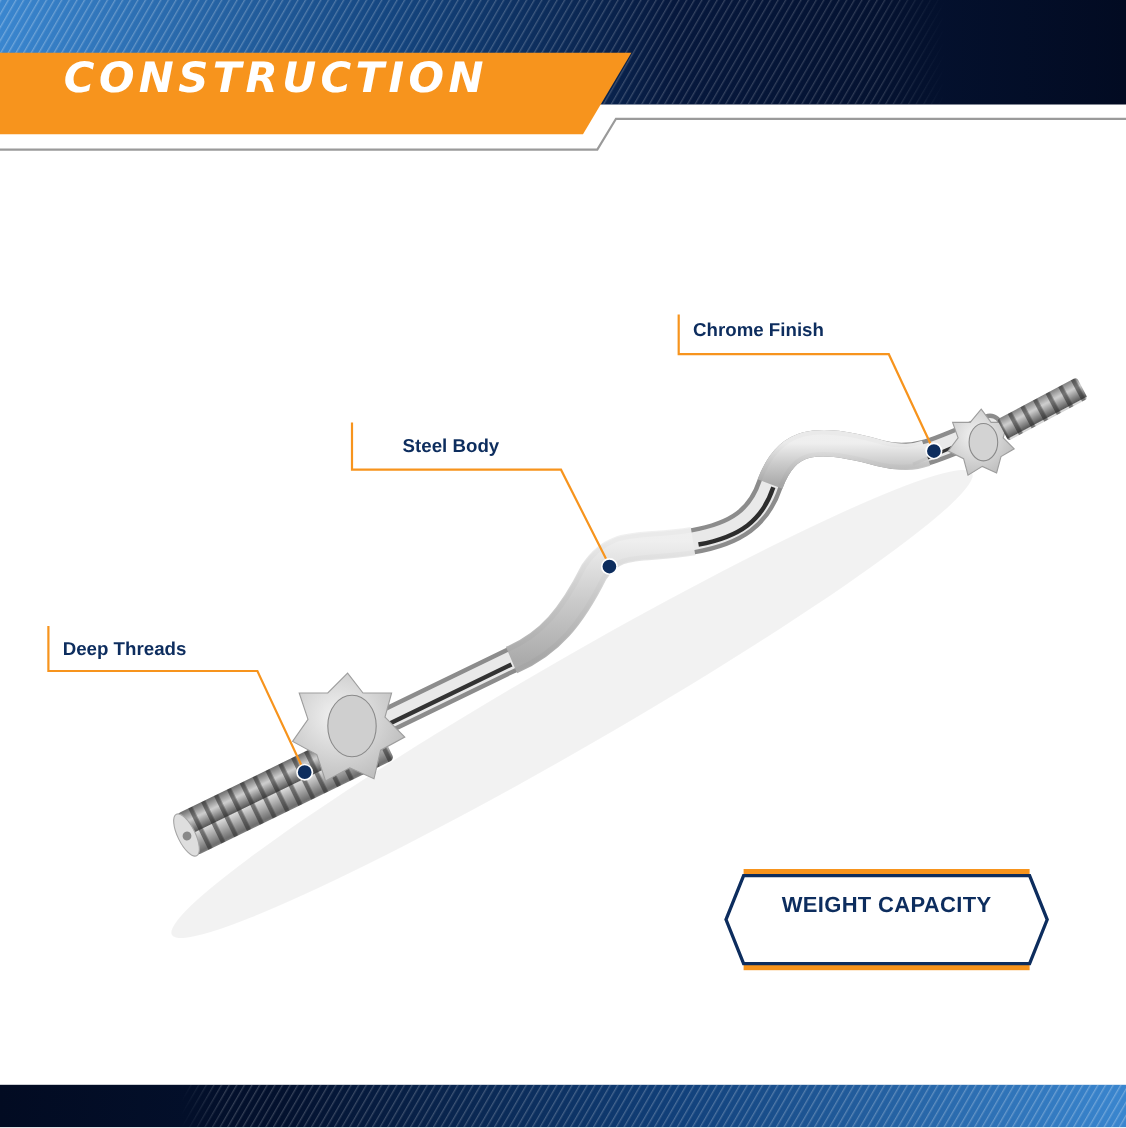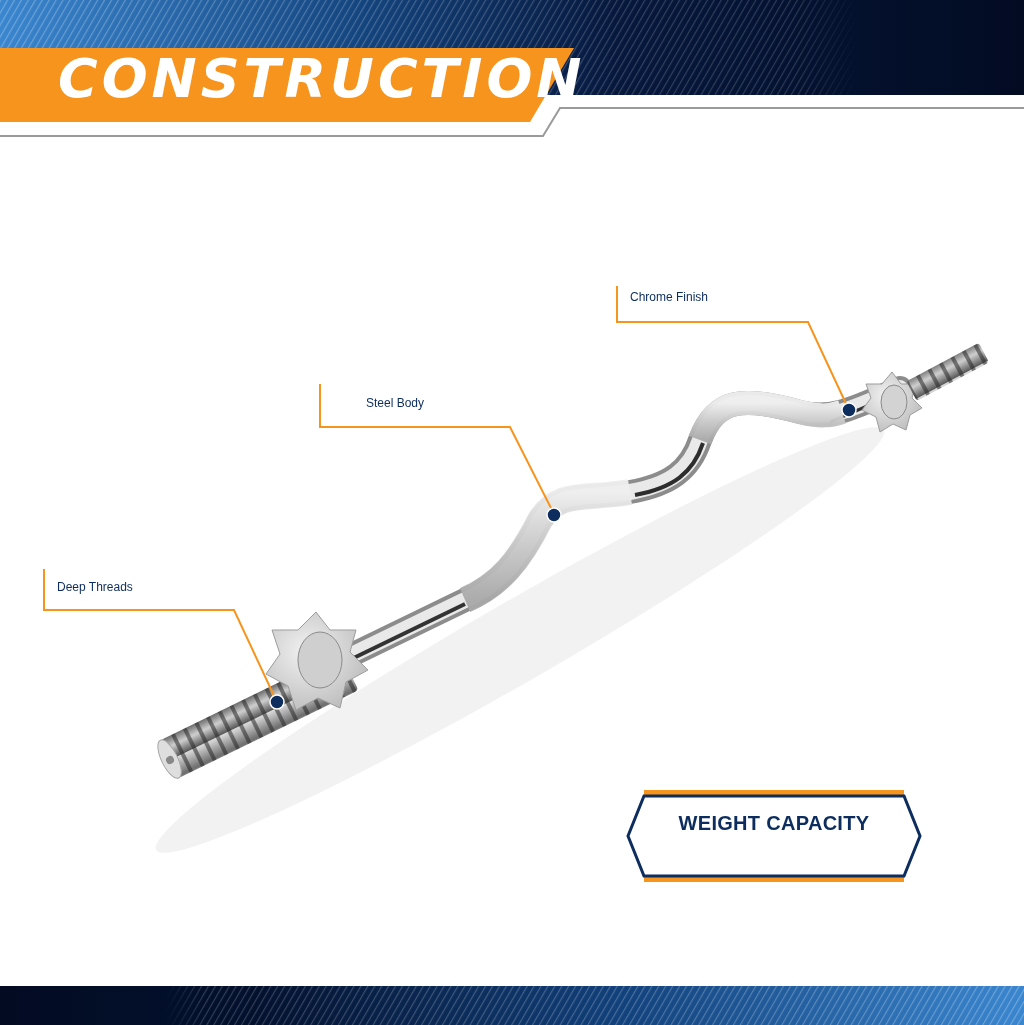--- a/index.html
+++ b/index.html
@@ -2,30 +2,30 @@
 <html><head>
   <meta charset="utf-8">
   <style>
     html, body { margin: 0; padding: 0; }
     body { width: 1024px; height: 1025px; background: #ffffff; position: relative; overflow: hidden; font-family: "Liberation Sans", sans-serif; }
     .header { position: absolute; left: 0; top: 0; width: 1024px; height: 150px; }
     .header svg, .footer svg, .bar-art svg { display: block; }
     .title {
       position: absolute; left: 58px; top: 52px;
       font-family: "DejaVu Sans", sans-serif; font-weight: bold; font-style: italic;
-      font-size: 54px; letter-spacing: 4px; color: #ffffff; line-height: 1;
+      font-size: 38px; letter-spacing: 4px; color: #ffffff; line-height: 1;
     }
     .footer { position: absolute; left: 0; top: 986px; width: 1024px; height: 39px; }
     .bar-art { position: absolute; left: 0; top: 0; width: 1024px; height: 1025px; }
     .callout-label {
-      position: absolute; font-family: "Liberation Sans", sans-serif; font-weight: normal;
-      font-size: 12px; color: #0d2d5e; white-space: nowrap;
+      position: absolute; font-family: "Liberation Sans", sans-serif; font-weight: bold;
+      font-size: 17px; color: #0d2d5e; white-space: nowrap;
     }
     .capacity {
-      position: absolute; left: 624px; top: 788px; width: 300px; height: 96px;
+      position: absolute; left: 656px; top: 788px; width: 300px; height: 96px;
     }
     .capacity-text {
       position: absolute; left: 0; top: 20px; width: 300px; text-align: center;
       font-family: "Liberation Sans", sans-serif; font-weight: bold; font-size: 20px;
       color: #0d2d5e; line-height: 30px; letter-spacing: 0.3px;
     }
   </style>
 </head>
 <body>
 

